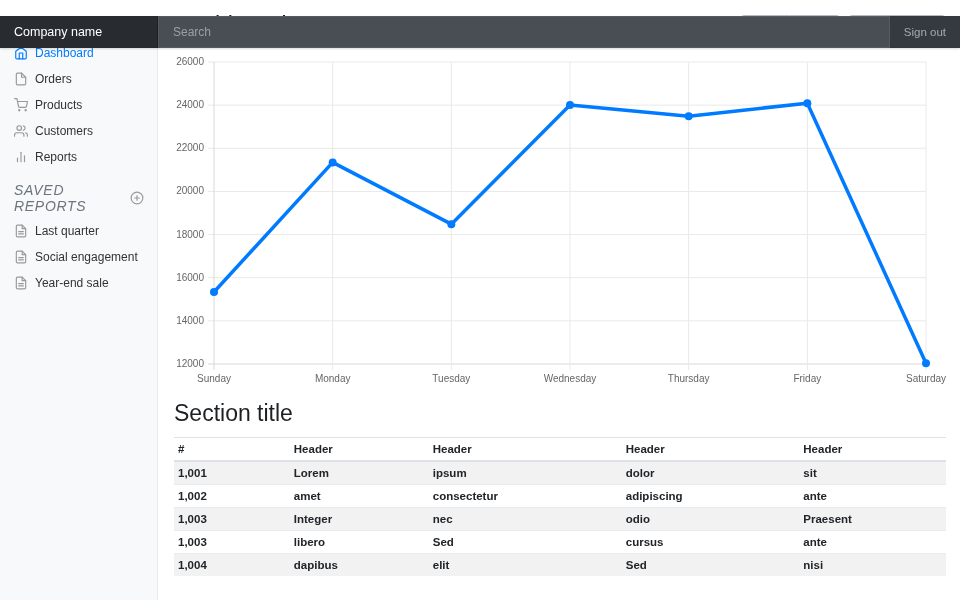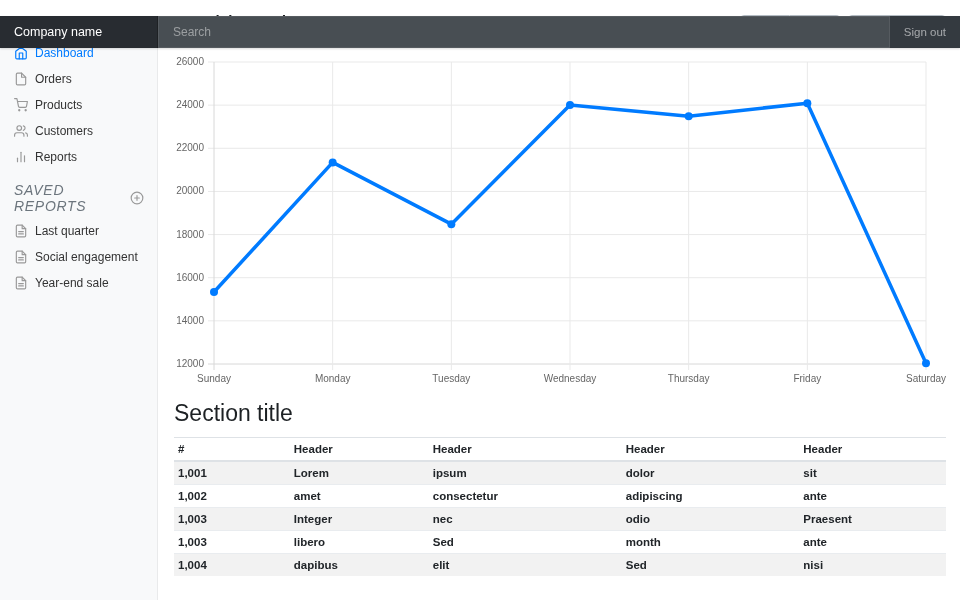--- a/index.html
+++ b/index.html
@@ -271,21 +271,21 @@
           <td>1,003</td>
           <td>Integer</td>
           <td>nec</td>
           <td>odio</td>
           <td>Praesent</td>
         </tr>
         <tr>
           <td>1,003</td>
           <td>libero</td>
           <td>Sed</td>
-          <td>month</td>
+          <td>cursus</td>
           <td>ante</td>
         </tr>
         <tr>
           <td>1,004</td>
           <td>dapibus</td>
           <td>elit</td>
           <td>Sed</td>
           <td>nisi</td>
         </tr>
       </tbody>

